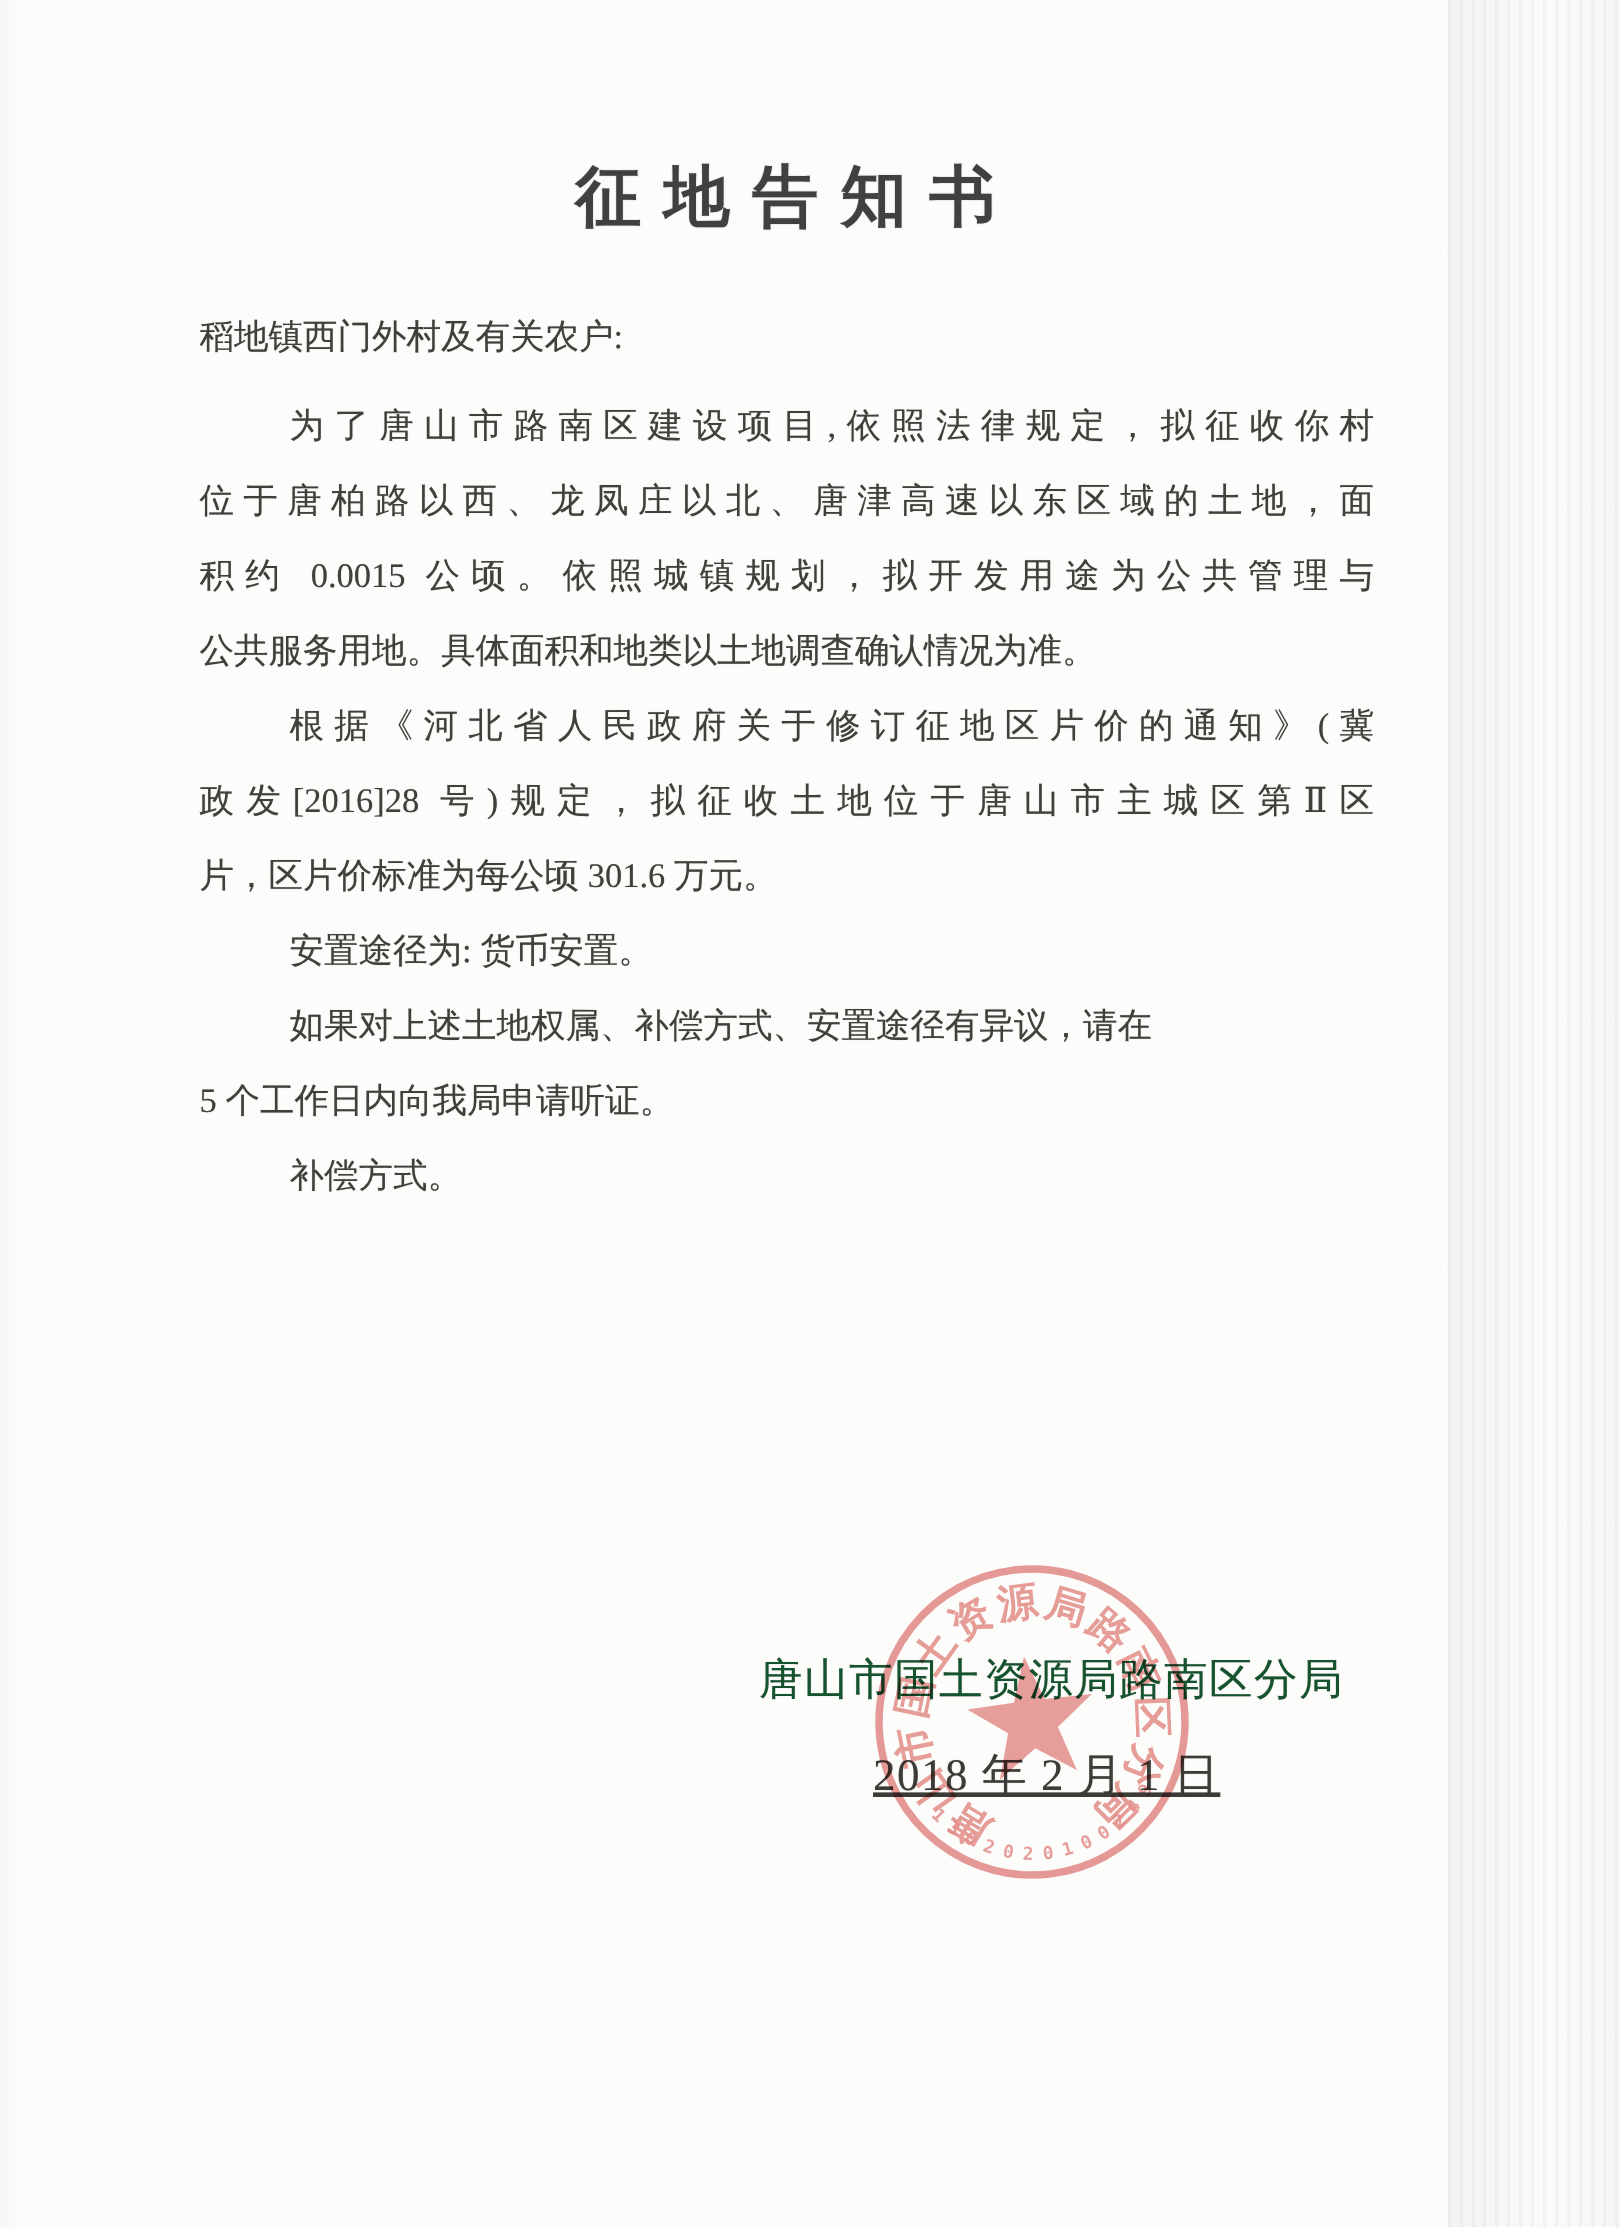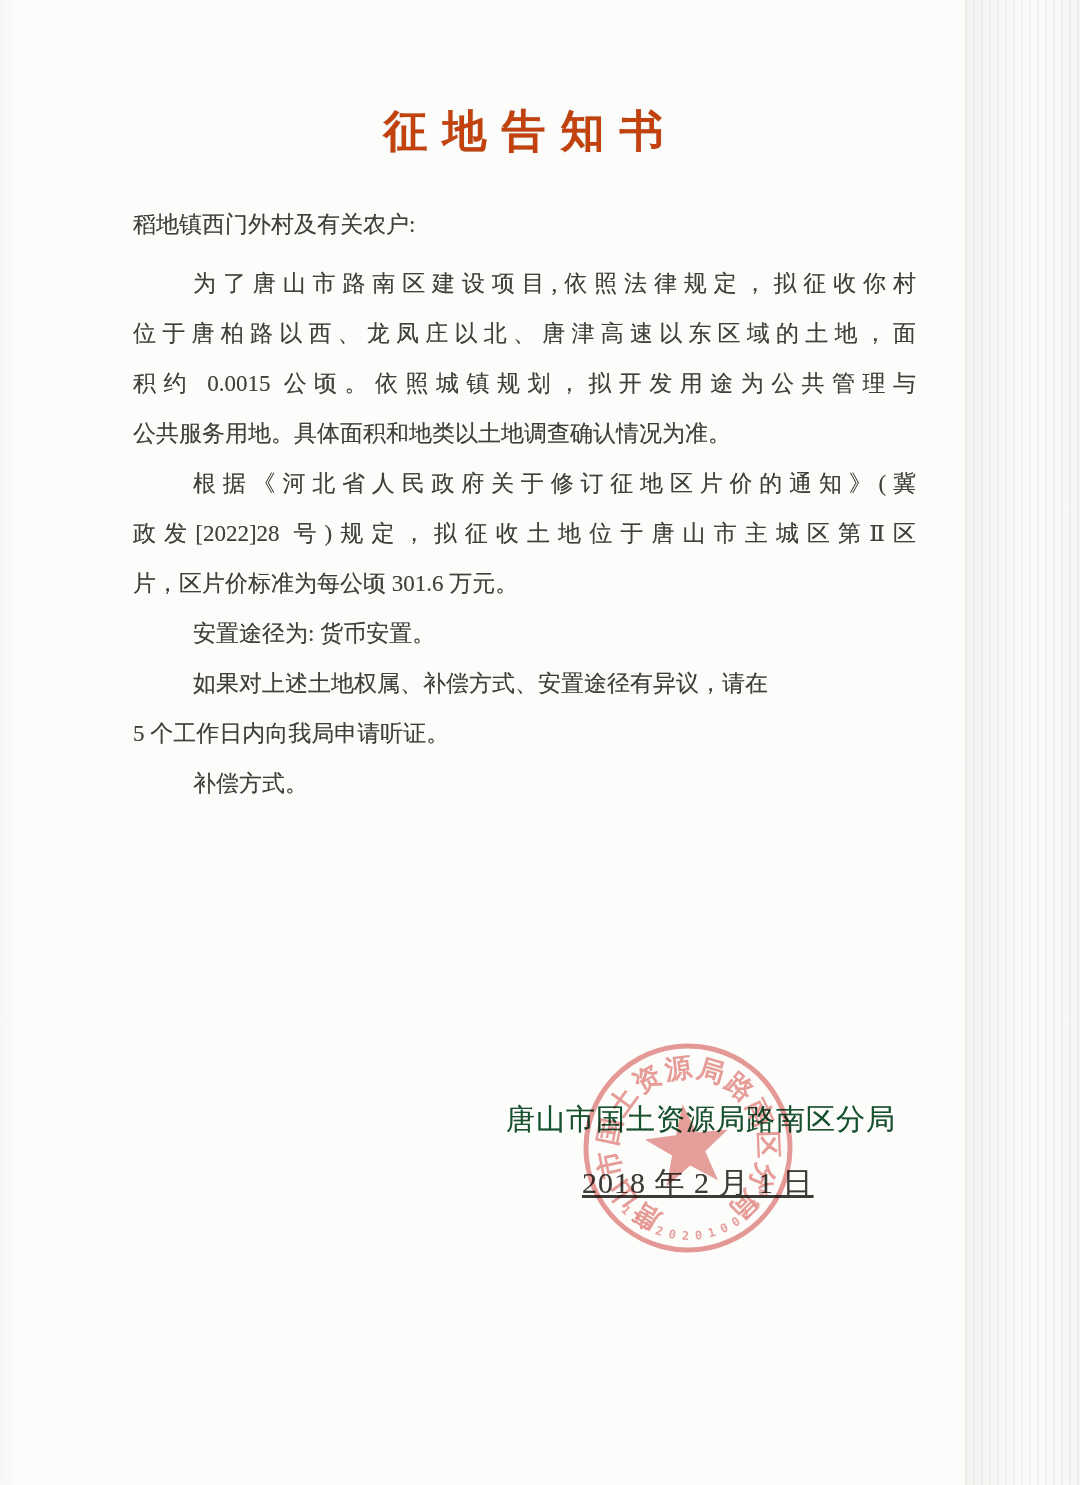--- a/index.html
+++ b/index.html
@@ -40,21 +40,21 @@
   }
   .doc-title {
     position: absolute;
     top: 102px;
     left: 133px;
     width: 783px;
     text-align: center;
     font-size: 44px;
     font-weight: bold;
     letter-spacing: 2px;
-    color: #c2410c;
+    color: #404040;
     text-shadow: 0 0 1px rgba(52,51,47,0.35);
   }
   .content {
     position: absolute;
     left: 133px;
     top: 200px;
     width: 783px;
     font-size: 23px;
     color: #403f3b;
     text-shadow: 0 0 0.6px rgba(64,63,59,0.45);
@@ -146,21 +146,21 @@
 
   <div class="doc-title">征 地 告 知 书</div>
 
   <div class="content">
     <div class="addressee">稻地镇西门外村及有关农户:</div>
     <div class="ln indent full">为了唐山市路南区建设项目,依照法律规定，拟征收你村</div>
     <div class="ln full">位于唐柏路以西、龙凤庄以北、唐津高速以东区域的土地，面</div>
     <div class="ln full">积约 0.0015 公顷。依照城镇规划，拟开发用途为公共管理与</div>
     <div class="ln">公共服务用地。具体面积和地类以土地调查确认情况为准。</div>
     <div class="ln indent full">根据《河北省人民政府关于修订征地区片价的通知》(冀</div>
-    <div class="ln full">政发[2022]28 号)规定，拟征收土地位于唐山市主城区第Ⅱ区</div>
+    <div class="ln full">政发[2016]28 号)规定，拟征收土地位于唐山市主城区第Ⅱ区</div>
     <div class="ln">片，区片价标准为每公顷 301.6 万元。</div>
     <div class="ln indent">安置途径为: 货币安置。</div>
     <div class="ln indent">如果对上述土地权属、补偿方式、安置途径有异议，请在</div>
     <div class="ln">5 个工作日内向我局申请听证。</div>
     <div class="ln indent">补偿方式。</div>
   </div>
 
   <div class="sig-line">唐山市国土资源局路南区分局</div>
   <div class="date-line">2018 年 2 月 1 日</div>
 

